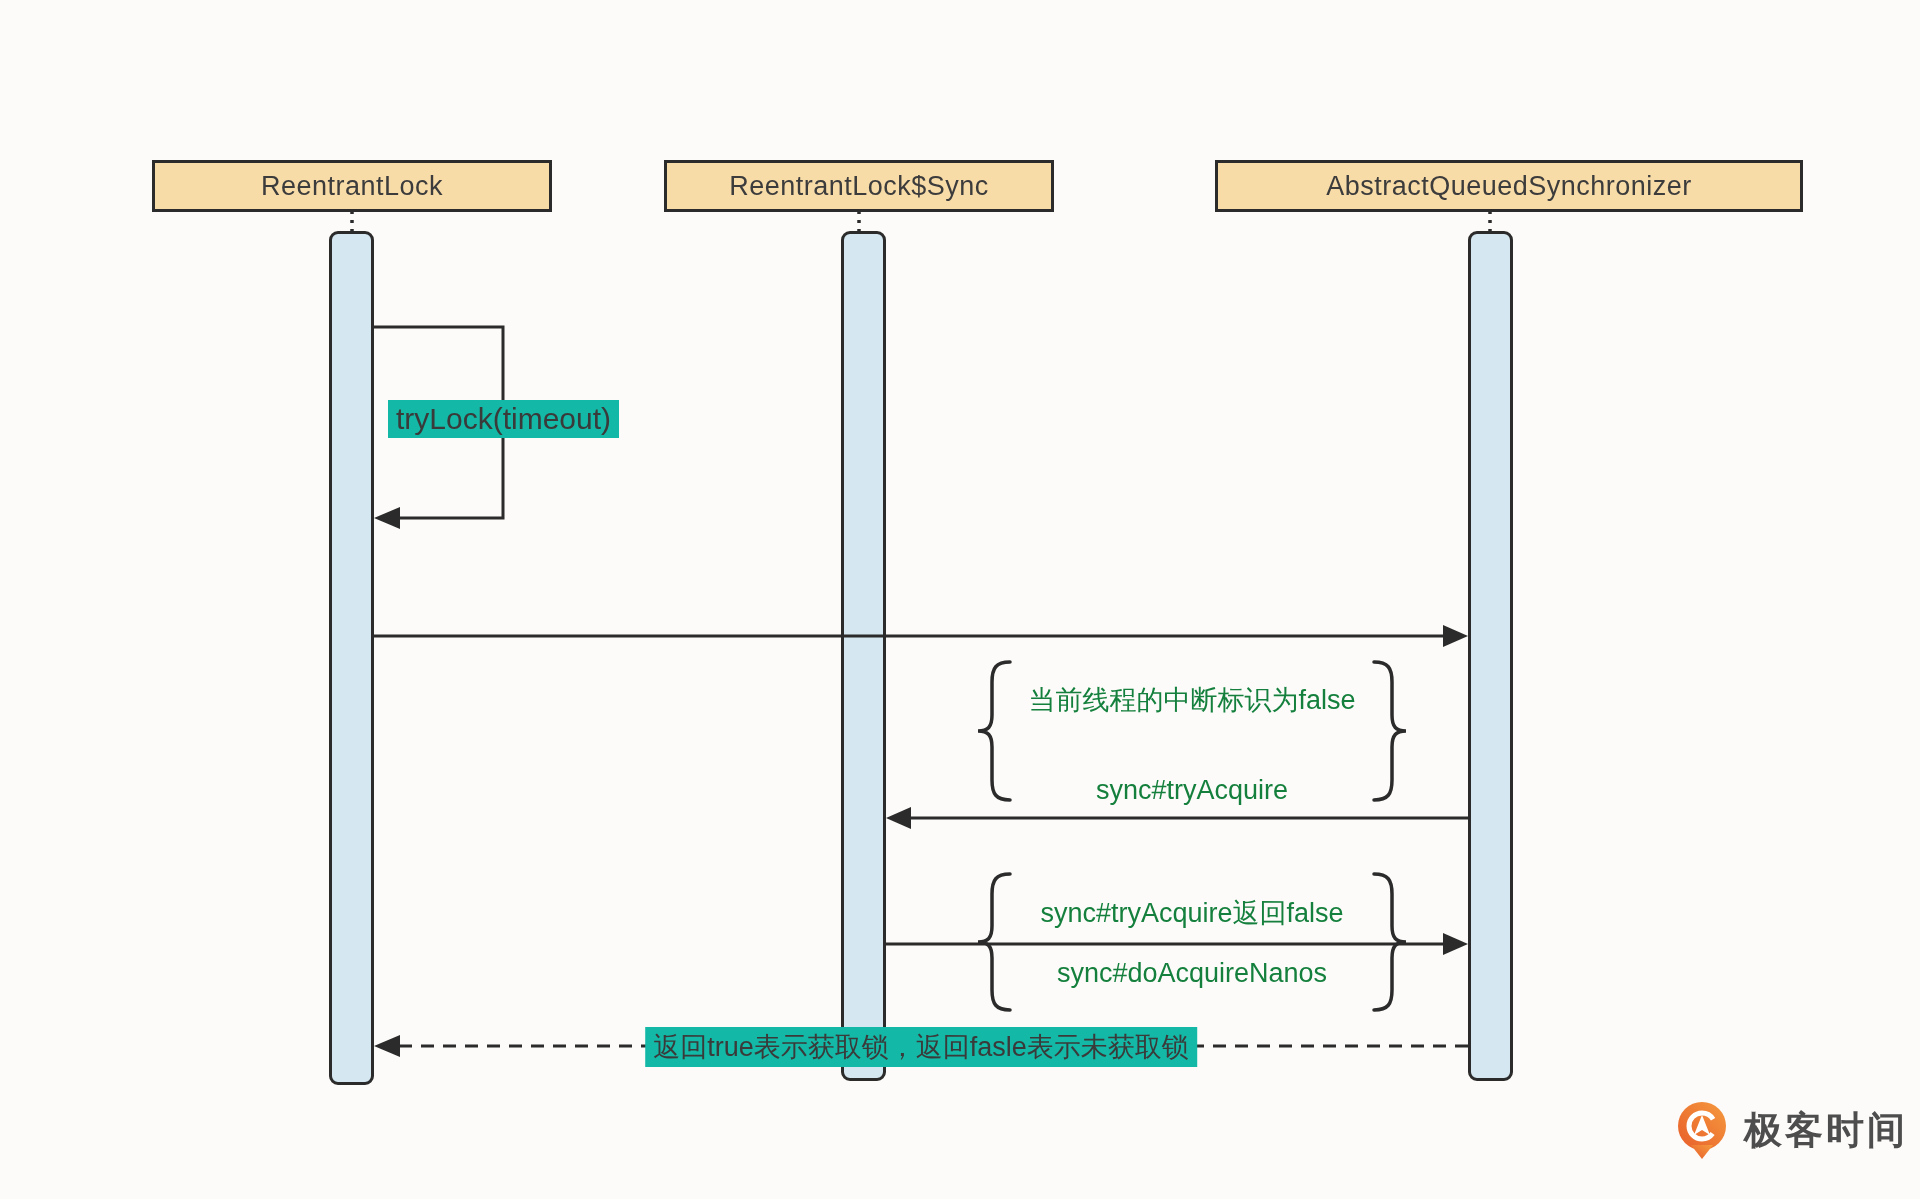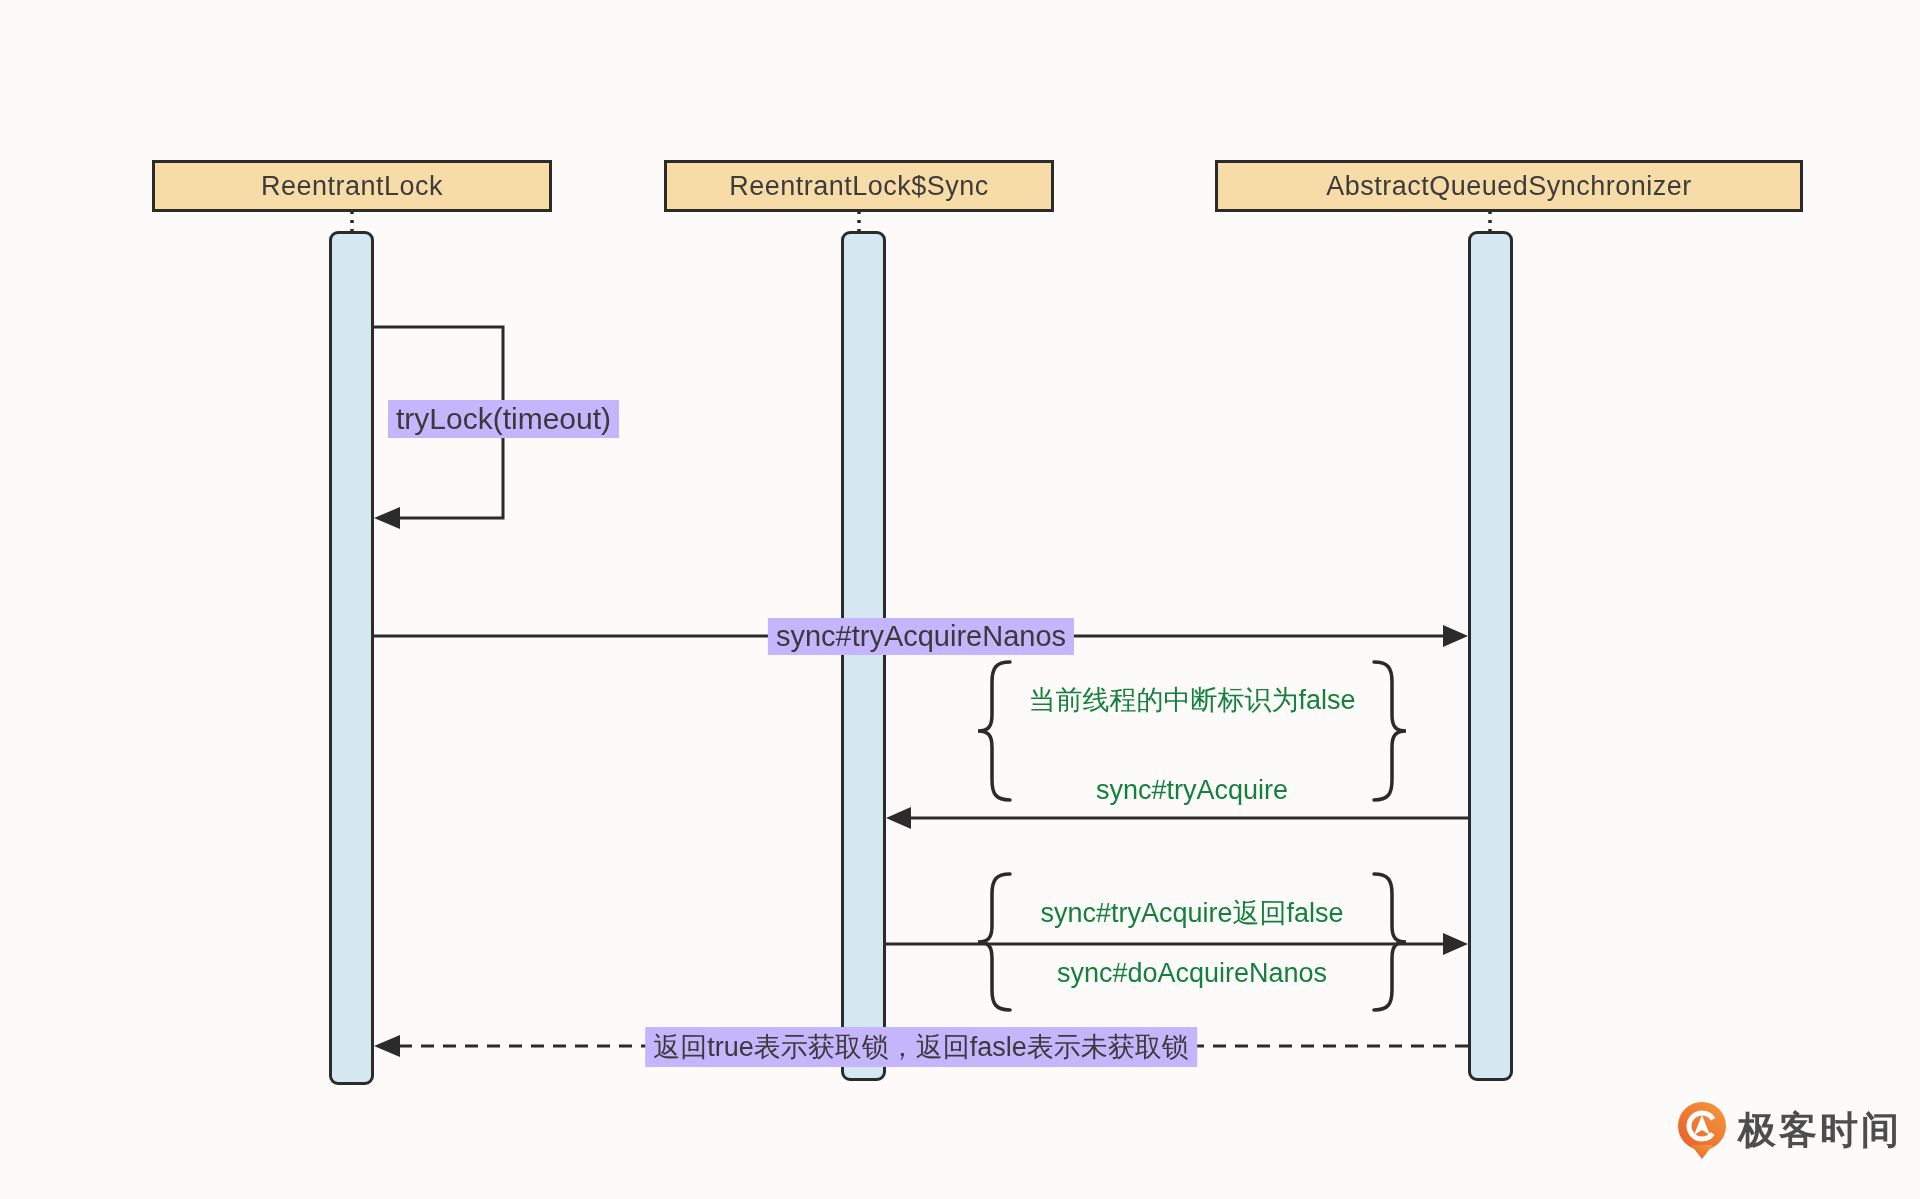--- a/index.html
+++ b/index.html
@@ -20,37 +20,37 @@
   .activation-bar{
     position:absolute;width:45px;box-sizing:border-box;
     background:#D5E8F1;border:3px solid #2B2B2B;border-radius:9px;
   }
   .bar-1{left:329px;top:231px;height:854px;}
   .bar-2{left:841px;top:231px;height:850px;}
   .bar-3{left:1468px;top:231px;height:850px;}
   .lines-layer{position:absolute;left:0;top:0;pointer-events:none;}
   .msg-label{
     position:absolute;font-size:29px;color:#3A3A3A;
-    background:#c4b5fd;padding:2px 8px;white-space:nowrap;
+    background:#14b8a6;padding:2px 8px;white-space:nowrap;
   }
   .centered{transform:translateX(-50%);}
   .lbl-selfcall{left:388px;top:400px;font-size:30px;}
   .lbl-acquirenanos{left:921px;top:618px;}
   .lbl-return{left:921px;top:1027px;font-size:27px;}
   .note-line{
     position:absolute;transform:translateX(-50%);
     font-size:27px;color:#15803d;white-space:nowrap;background:transparent;
   }
   .note1-l1{left:1192px;top:682px;}
   .note1-l2{left:1192px;top:758px;margin-top:17px;}
   .note2-l1{left:1192px;top:895px;background:#FCFBF9;padding:0 6px;}
   .note2-l2{left:1192px;top:958px;background:#FCFBF9;padding:0 6px;}
   .watermark{
     position:absolute;left:1676px;top:1100px;height:60px;
-    display:flex;align-items:center;gap:10px;
+    display:flex;align-items:center;gap:16px;
   }
   .brand-text{
     font-size:38px;color:#4D4D4D;letter-spacing:3px;font-weight:600;
     font-family:"Liberation Sans",sans-serif;
   }
 </style>
 </head>
 <body>
 
 <div class="page">
@@ -92,21 +92,20 @@
     <g fill="#2B2B2B" stroke="none">
       <polygon points="374,518 400,507 400,529"></polygon>
       <polygon points="1468,636 1443,625 1443,647"></polygon>
       <polygon points="886,818 911,807 911,829"></polygon>
       <polygon points="1468,944 1443,933 1443,955"></polygon>
       <polygon points="374,1046 400,1035 400,1057"></polygon>
     </g>
   </svg>
 
   <div class="msg-label lbl-selfcall">tryLock(timeout)</div>
-  <div class="msg-label centered lbl-acquirenanos">sync#tryAcquireNanos</div>
   <div class="note-line note1-l1">当前线程的中断标识为false</div>
   <div class="note-line note1-l2">sync#tryAcquire</div>
   <div class="note-line note2-l1">sync#tryAcquire返回false</div>
   <div class="note-line note2-l2">sync#doAcquireNanos</div>
   <div class="msg-label centered lbl-return">返回true表示获取锁，返回fasle表示未获取锁</div>
 
   <div class="lifeline-header hdr-2">
     <span>ReentrantLock$Sync</span>
   </div>
   <div class="lifeline-header hdr-1">

